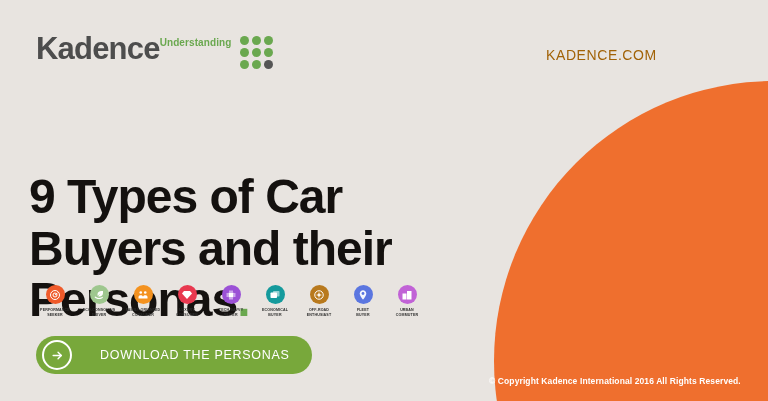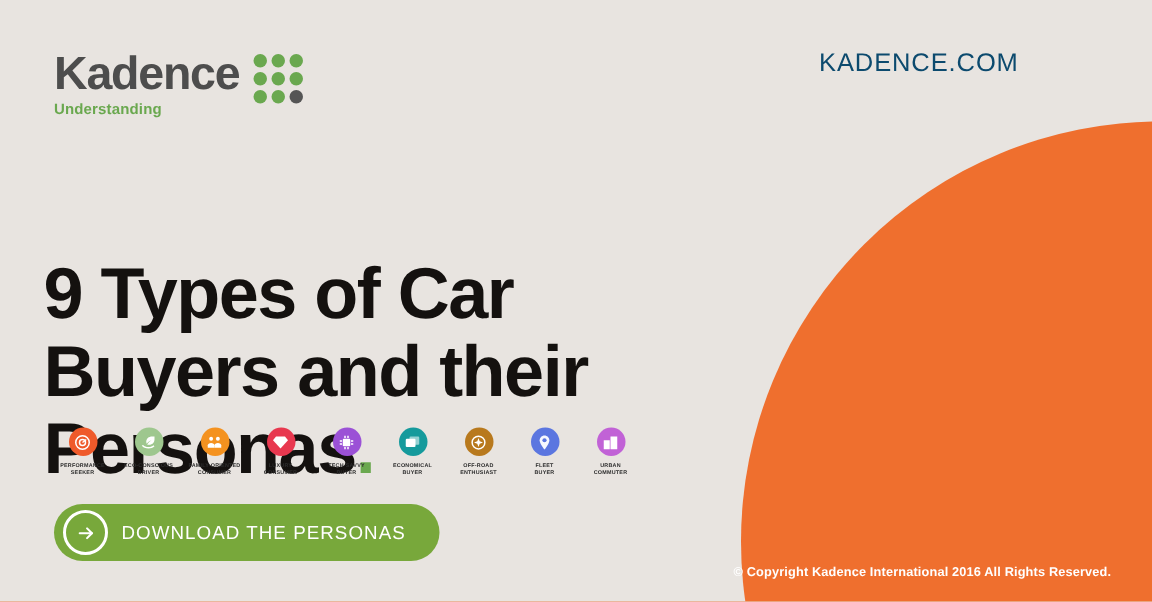--- a/index.html
+++ b/index.html
@@ -35,21 +35,21 @@
   
   .logo-block {
     position: absolute;
     left: 36px;
     top: 33px;
     display: flex;
     align-items: flex-start;
   }
   .logo-text-wrap {
     display: flex;
-    flex-direction: column;
+    flex-direction: row;
   }
   .logo-wordmark {
     font-size: 31px;
     font-weight: bold;
     color: #4d4d4d;
     letter-spacing: -0.8px;
     line-height: 1;
   }
   .logo-sub {
     font-size: 10px;
@@ -74,23 +74,23 @@
     background: #6aa84f;
   }
   .logo-dots i.dark {
     background: #555555;
   }
 
   
   .site-url {
     position: absolute;
     left: 546px;
-    top: 32px;
-    font-size: 17px;
-    color: #0c4a6e;
+    top: 47px;
+    font-size: 14px;
+    color: #a16207;
     letter-spacing: 0.6px;
   }
 
   
   .kicker {
     position: absolute;
     left: 37px;
     top: 124px;
     font-size: 12.5px;
     color: #3f3f3f;
@@ -172,21 +172,21 @@
     display: flex;
     align-items: center;
     justify-content: center;
     flex: 0 0 auto;
   }
   .cta-arrow svg {
     width: 13px;
     height: 13px;
   }
   .cta-label {
-    margin-left: 9px;
+    margin-left: 28px;
     font-size: 12.5px;
     color: #ffffff;
     letter-spacing: 0.7px;
   }
 
   
   .copyright {
     position: absolute;
     left: 489px;
     top: 376px;

